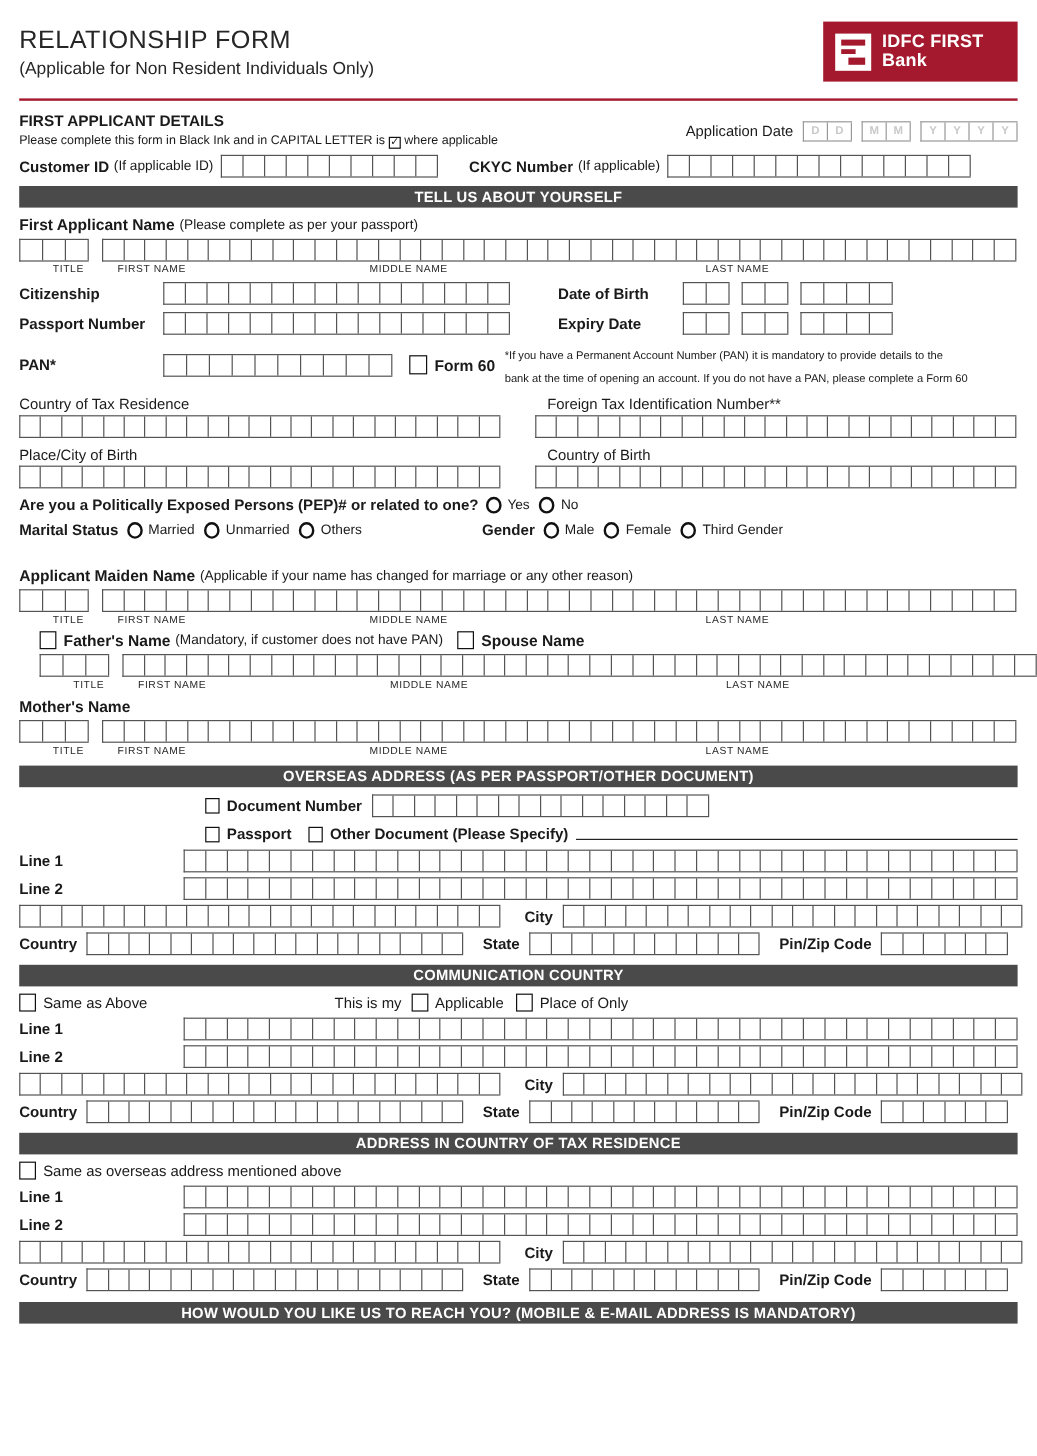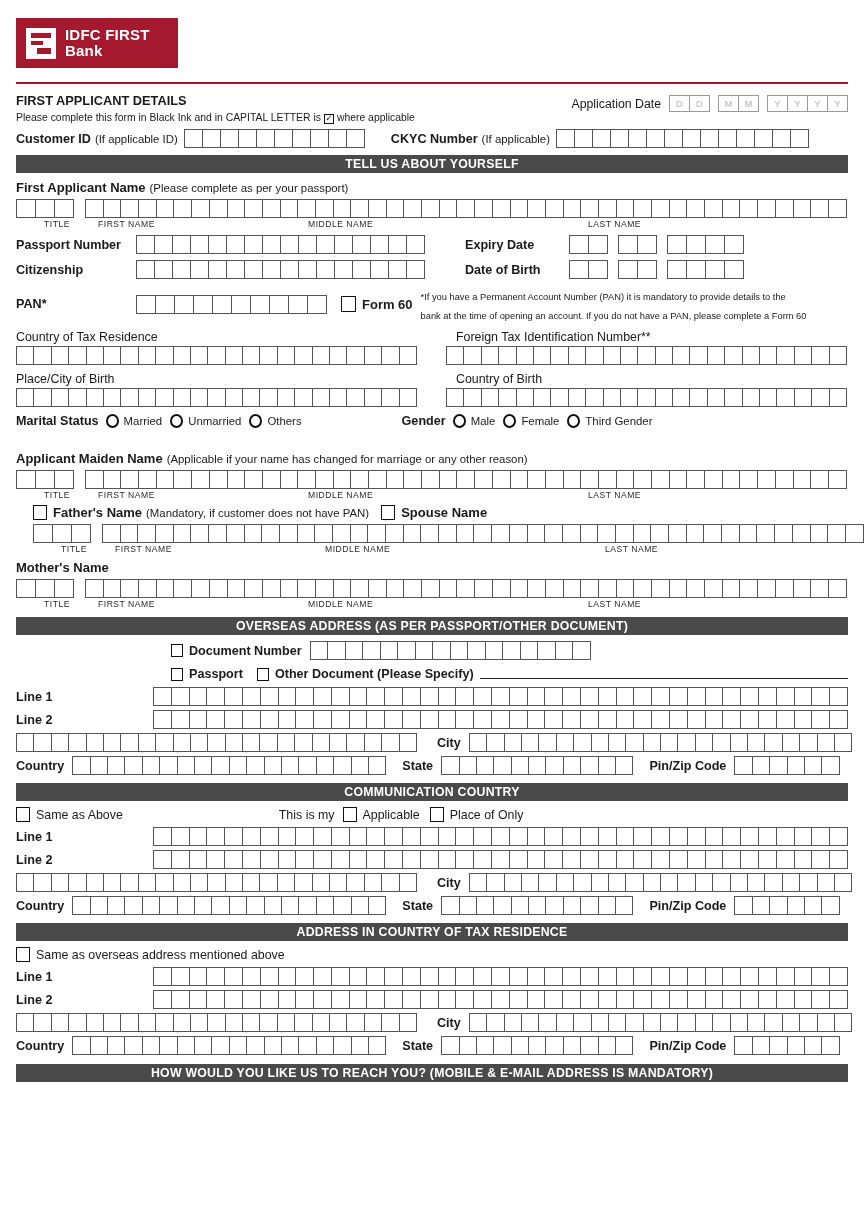--- a/index.html
+++ b/index.html
@@ -53,35 +53,39 @@
 
   .appdate { display:flex; align-items:center; gap:8px; }
   .spacer-line { flex:1; border-bottom:1.4px solid #222; margin-left:6px; position:relative; top:4px; }
 </style>
 </head>
 <body>
 
 <div class="page">
 
   <div class="header">
+    <div class="title-block">
+      <div class="form-title">RELATIONSHIP FORM</div>
+      <div class="form-subtitle">(Applicable for Non Resident Individuals Only)</div>
+    </div>
     <div class="logo">
       <span class="logo-mark">
         <i class="lm1"></i>
           <i class="lm2"></i>
           <i class="lm3"></i>
       </span>
       <span class="logo-txt">
         <span>IDFC FIRST</span><br>
         <span>Bank</span>
       </span>
     </div>
   </div>
   <div class="rule"></div>
 
-  <div class="row" style="margin-top:9px; align-items:flex-start;">
+  <div class="row" style="margin-top:9px; align-items:center;">
     <div style="flex:1;">
       <div class="lbl" style="font-size:12.8px;">FIRST APPLICANT DETAILS</div>
       <div style="margin-top:4px; display:flex; align-items:center; gap:3px;">
         <span class="tiny" style="font-size:10.4px;">Please complete this form in Black Ink and in CAPITAL LETTER is</span>
         <span class="cb-ck">✓</span>
         <span class="tiny" style="font-size:10.4px;">where applicable</span>
       </div>
     </div>
     <div class="appdate" style="padding-top:2px;">
       <span class="lbl-n" style="font-size:12.3px;">Application Date</span>
@@ -198,77 +202,77 @@
     </div>
     <div class="caps">
       <span style="width:82px; text-align:center;">TITLE</span>
       <span style="width:210px;">FIRST NAME</span>
       <span style="width:280px;">MIDDLE NAME</span>
       <span>LAST NAME</span>
     </div>
   </div>
 
   <div class="row" style="margin-top:6px;">
+    <span class="lbl" style="width:120px;">Citizenship</span>
+    <span class="boxes">
+        <b style="width:18px"></b>
+        <b style="width:18px"></b>
+        <b style="width:18px"></b>
+        <b style="width:18px"></b>
+        <b style="width:18px"></b>
+        <b style="width:18px"></b>
+        <b style="width:18px"></b>
+        <b style="width:18px"></b>
+        <b style="width:18px"></b>
+        <b style="width:18px"></b>
+        <b style="width:18px"></b>
+        <b style="width:18px"></b>
+        <b style="width:18px"></b>
+        <b style="width:18px"></b>
+        <b style="width:18px"></b>
+        <b style="width:18px"></b>
+      </span>
+    <span class="lbl" style="margin-left:40px; width:104px;">Date of Birth</span>
+    <span class="boxes">
+        <b style="width:19px"></b>
+        <b style="width:19px"></b>
+      </span>
+    <span class="boxes" style="margin-left:10px;">
+        <b style="width:19px"></b>
+        <b style="width:19px"></b>
+      </span>
+    <span class="boxes" style="margin-left:10px;">
+        <b style="width:19px"></b>
+        <b style="width:19px"></b>
+        <b style="width:19px"></b>
+        <b style="width:19px"></b>
+      </span>
+  </div>
+
+  <div class="row" style="margin-top:6px;">
     <span class="lbl" style="width:120px;">Passport Number</span>
     <span class="boxes">
         <b style="width:18px"></b>
         <b style="width:18px"></b>
         <b style="width:18px"></b>
         <b style="width:18px"></b>
         <b style="width:18px"></b>
         <b style="width:18px"></b>
         <b style="width:18px"></b>
         <b style="width:18px"></b>
         <b style="width:18px"></b>
         <b style="width:18px"></b>
         <b style="width:18px"></b>
         <b style="width:18px"></b>
         <b style="width:18px"></b>
         <b style="width:18px"></b>
         <b style="width:18px"></b>
         <b style="width:18px"></b>
       </span>
     <span class="lbl" style="margin-left:40px; width:104px;">Expiry Date</span>
-    <span class="boxes">
-        <b style="width:19px"></b>
-        <b style="width:19px"></b>
-      </span>
-    <span class="boxes" style="margin-left:10px;">
-        <b style="width:19px"></b>
-        <b style="width:19px"></b>
-      </span>
-    <span class="boxes" style="margin-left:10px;">
-        <b style="width:19px"></b>
-        <b style="width:19px"></b>
-        <b style="width:19px"></b>
-        <b style="width:19px"></b>
-      </span>
-  </div>
-
-  <div class="row" style="margin-top:6px;">
-    <span class="lbl" style="width:120px;">Citizenship</span>
-    <span class="boxes">
-        <b style="width:18px"></b>
-        <b style="width:18px"></b>
-        <b style="width:18px"></b>
-        <b style="width:18px"></b>
-        <b style="width:18px"></b>
-        <b style="width:18px"></b>
-        <b style="width:18px"></b>
-        <b style="width:18px"></b>
-        <b style="width:18px"></b>
-        <b style="width:18px"></b>
-        <b style="width:18px"></b>
-        <b style="width:18px"></b>
-        <b style="width:18px"></b>
-        <b style="width:18px"></b>
-        <b style="width:18px"></b>
-        <b style="width:18px"></b>
-      </span>
-    <span class="lbl" style="margin-left:40px; width:104px;">Date of Birth</span>
     <span class="boxes">
         <b style="width:19px"></b>
         <b style="width:19px"></b>
       </span>
     <span class="boxes" style="margin-left:10px;">
         <b style="width:19px"></b>
         <b style="width:19px"></b>
       </span>
     <span class="boxes" style="margin-left:10px;">
         <b style="width:19px"></b>
@@ -407,20 +411,27 @@
         <b style="width:17.4px"></b>
         <b style="width:17.4px"></b>
         <b style="width:17.4px"></b>
         <b style="width:17.4px"></b>
         <b style="width:17.4px"></b>
         <b style="width:17.4px"></b>
         <b style="width:17.4px"></b>
       </span>
   </div>
 
+  <div class="row" style="margin-top:7px; gap:0;">
+    <span class="lbl" style="font-size:12.6px;">Are you a Politically Exposed Persons (PEP)# or related to one?</span>
+    <span class="rd" style="margin-left:6px;"></span>
+    <span class="lbl-n" style="margin-left:5px;">Yes</span>
+    <span class="rd" style="margin-left:8px;"></span>
+    <span class="lbl-n" style="margin-left:5px;">No</span>
+  </div>
 
   <div class="row" style="margin-top:7px;">
     <span class="lbl" style="font-size:12.6px;">Marital Status</span>
     <span class="rd" style="margin-left:7px;"></span>
     <span class="lbl-n" style="margin-left:5px;">Married</span>
     <span class="rd" style="margin-left:8px;"></span>
     <span class="lbl-n" style="margin-left:5px;">Unmarried</span>
     <span class="rd" style="margin-left:8px;"></span>
     <span class="lbl-n" style="margin-left:5px;">Others</span>
 

